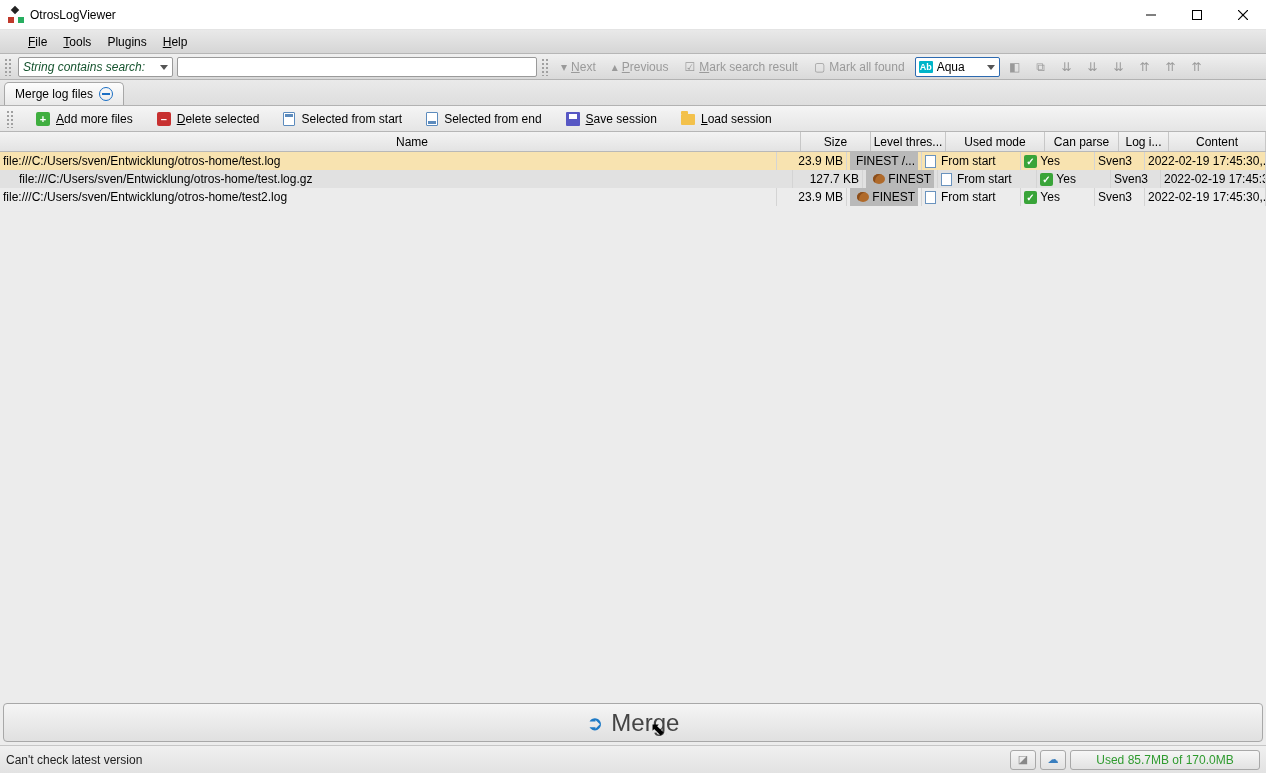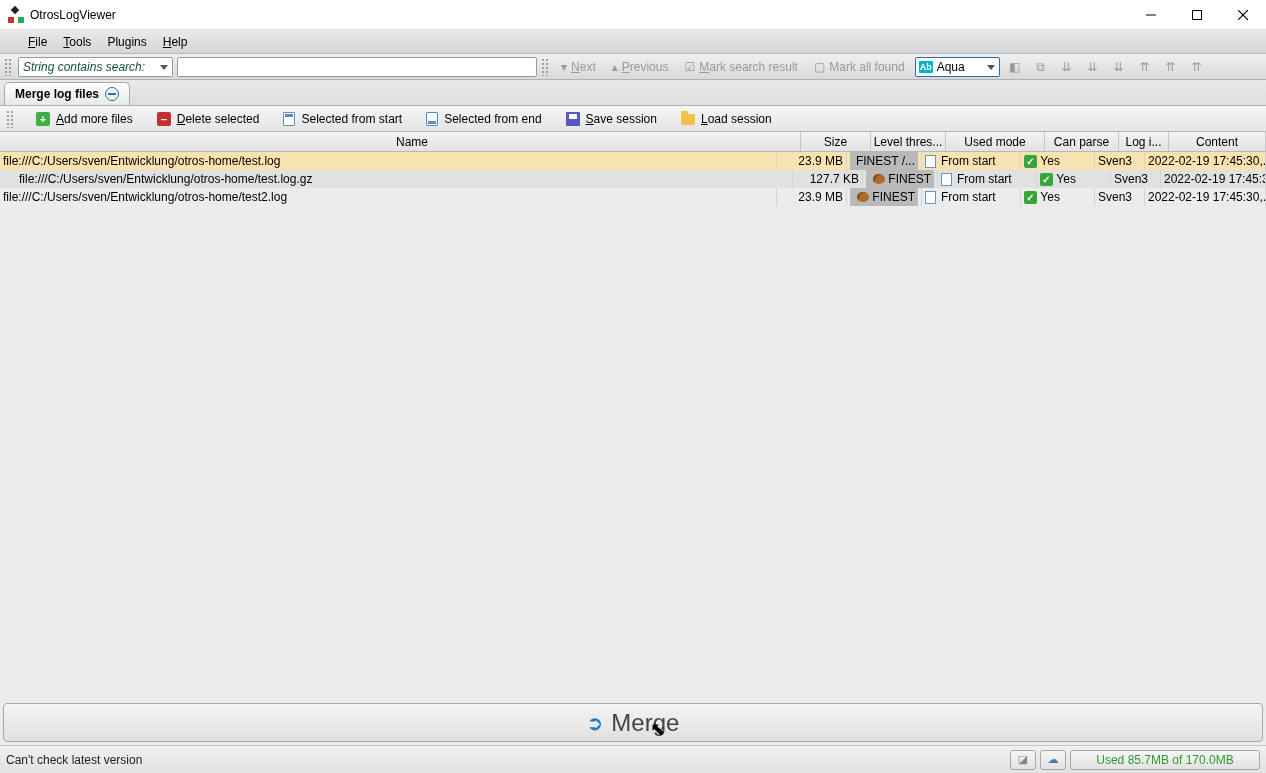--- a/index.html
+++ b/index.html
@@ -124,21 +124,20 @@
   }
 
   
   .tabstrip {
     height: 26px;
     background: linear-gradient(#eaeaea,#dedede);
     border-bottom: 1px solid #b2b2b2;
     display:flex;
     align-items:flex-end;
     padding: 0 4px;
-    font-weight: bold;
   }
   .tab {
     height:23px;
     border:1px solid #a8a8a8;
     border-bottom:none;
     border-top-left-radius:5px;
     border-top-right-radius:5px;
     background: linear-gradient(#fdfdfd,#e9e9e9);
     display:flex; align-items:center; gap:6px;
     padding:0 10px;

